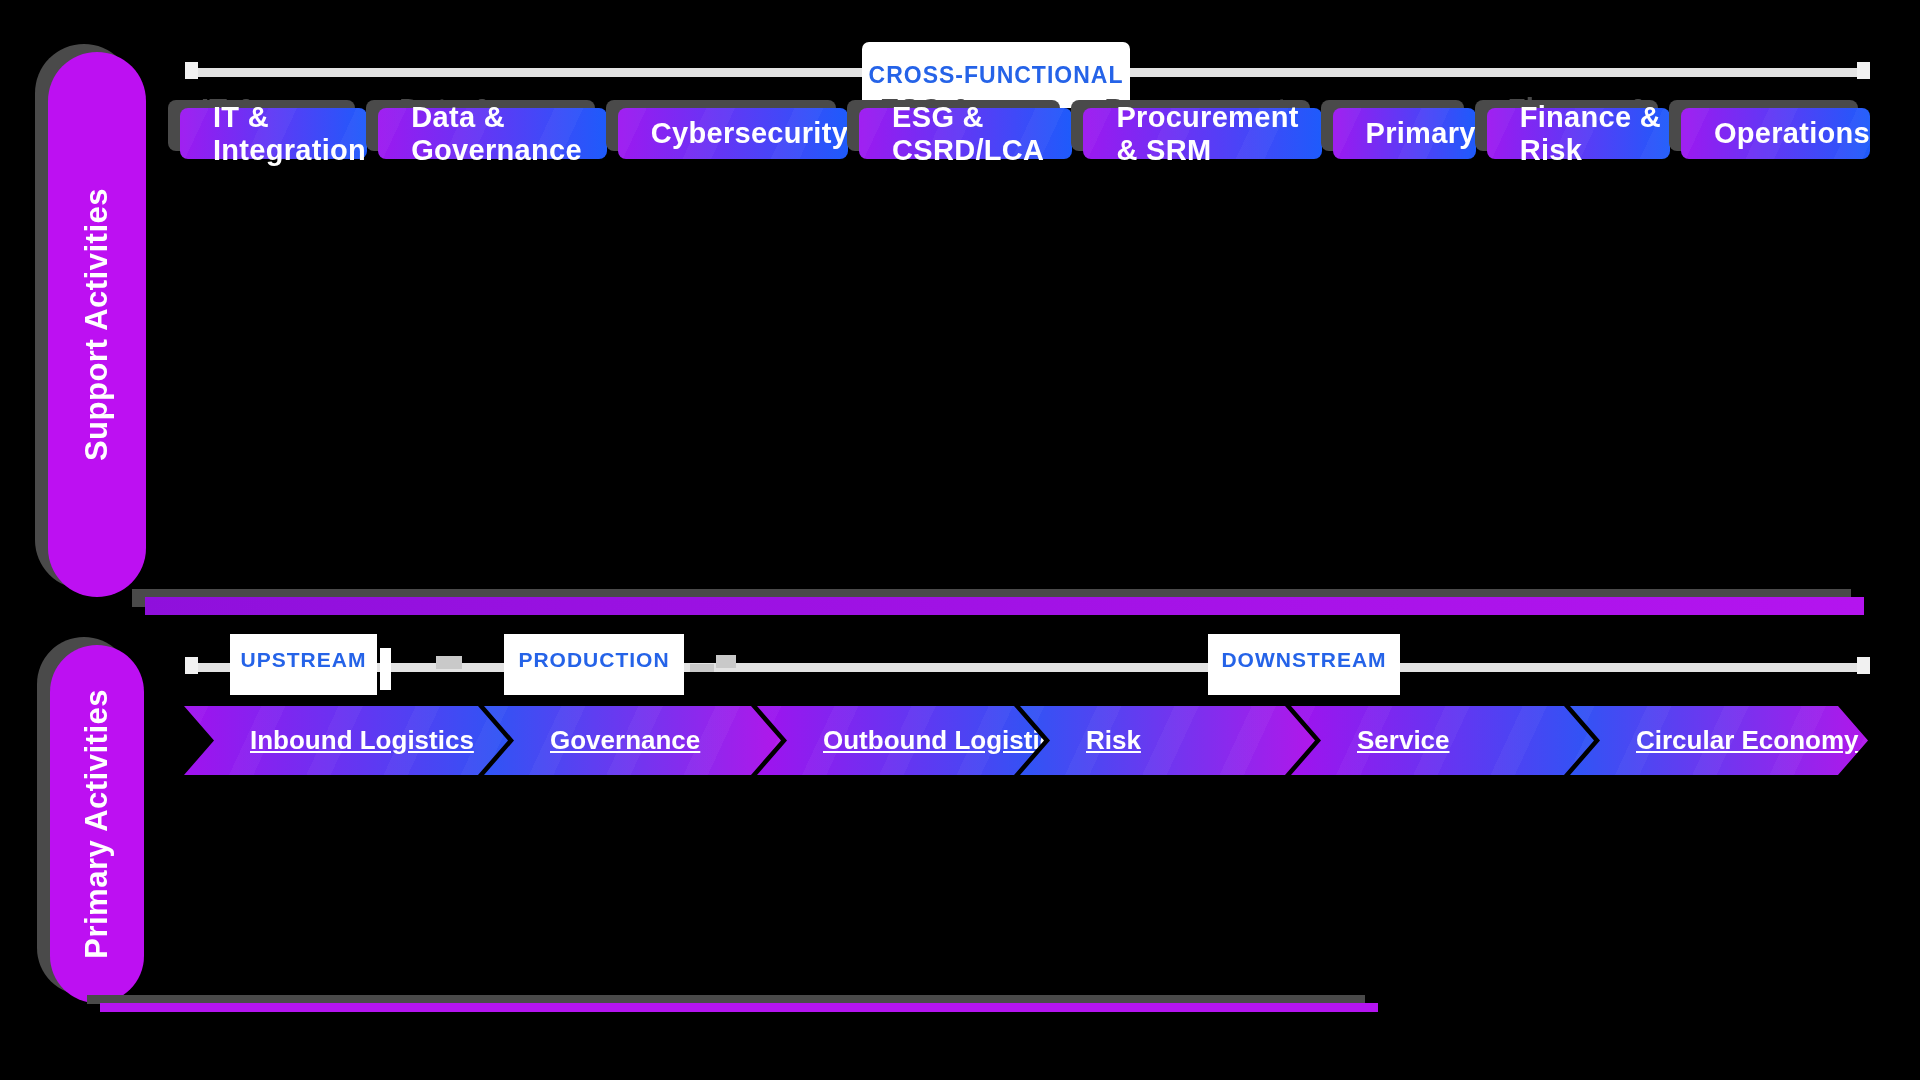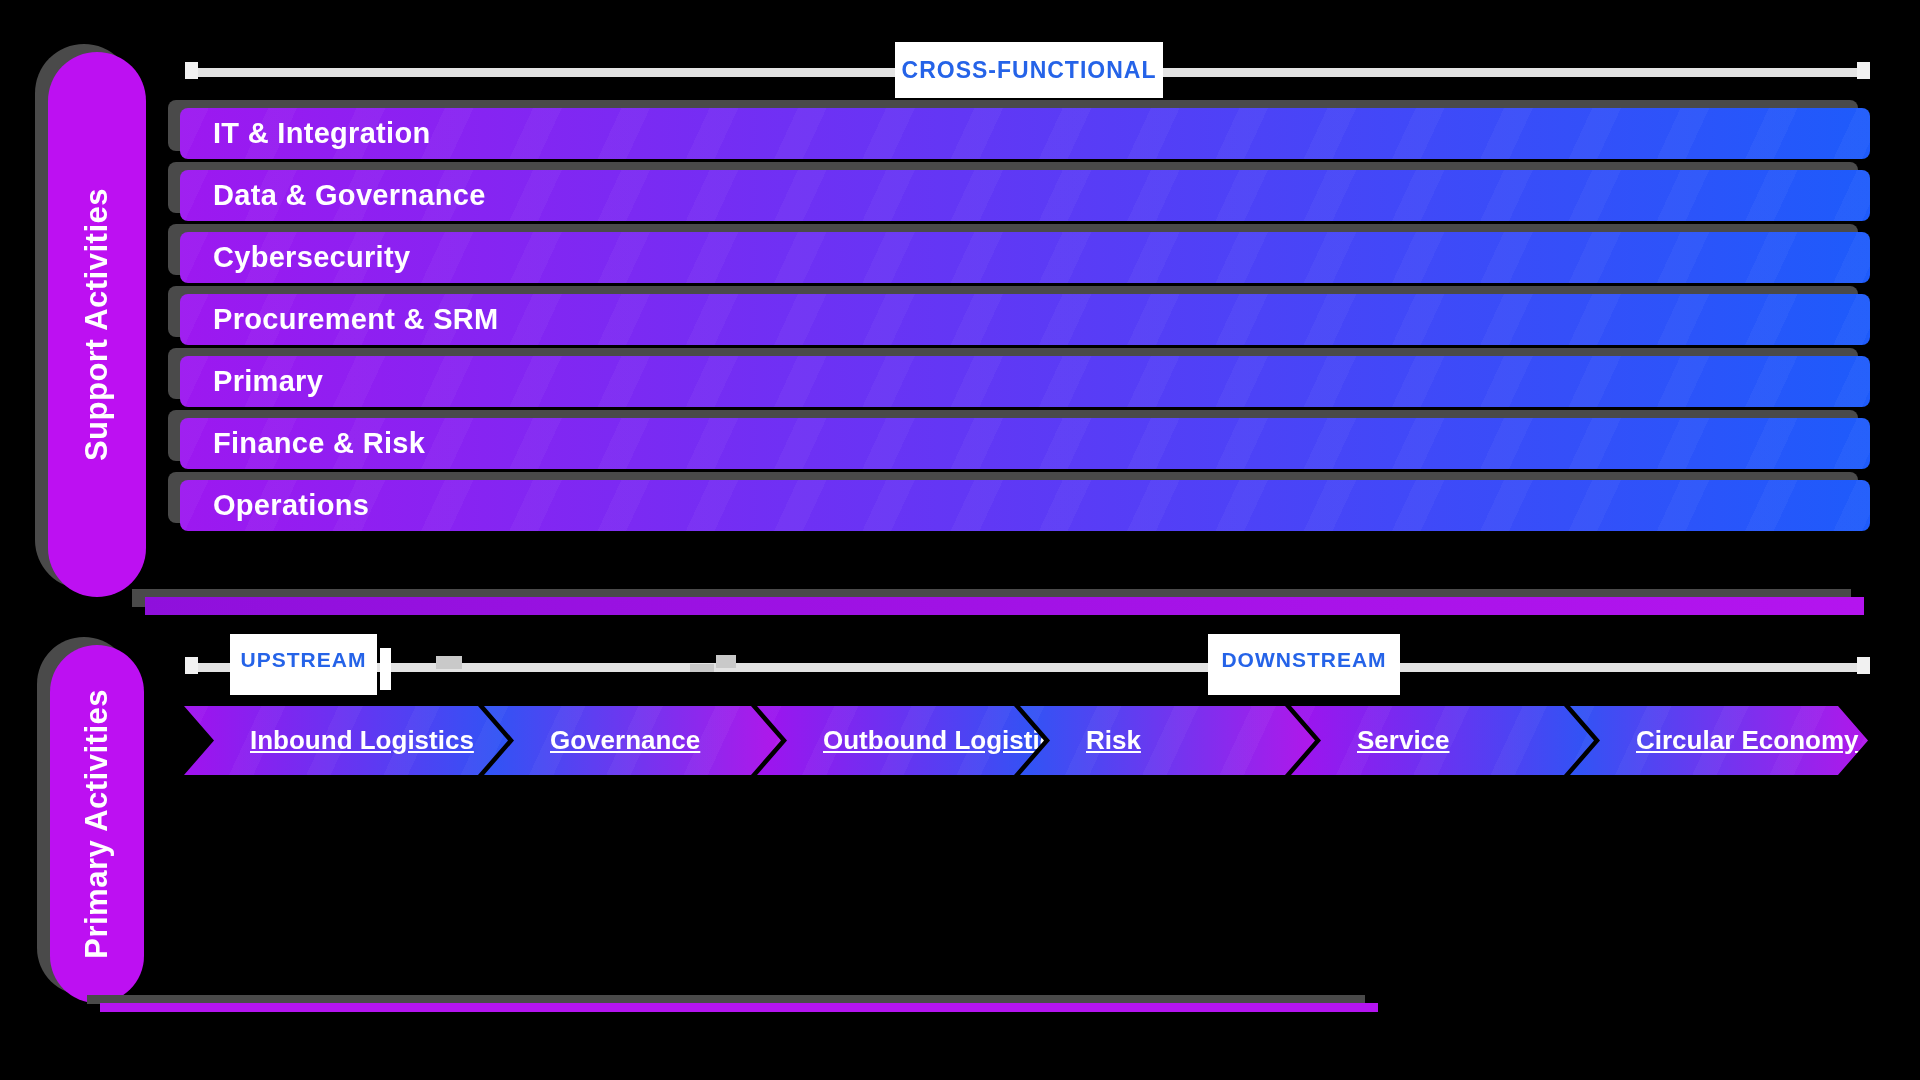--- a/index.html
+++ b/index.html
@@ -19,29 +19,29 @@
   .hline{position:absolute;height:9px;background:#e3e3e3;}
   #top-line{left:185px;top:68px;width:1685px;}
   #primary-line{left:185px;top:663px;width:1685px;}
   .line-tick{position:absolute;background:#f1f1f1;}
   .tick-a{width:13px;height:17px;}
   .nub{position:absolute;background:#c9c9c9;}
 
   
   .zone-box{position:absolute;background:#ffffff;display:flex;align-items:center;justify-content:center;}
   .zone-box span{color:#2563e8;font-weight:bold;letter-spacing:1px;}
-  #cross-box{left:895px;top:42px;width:268px;height:56px;}
+  #cross-box{left:862px;top:42px;width:268px;height:66px;border-radius:7px;}
   #cross-box span{font-size:23px;}
   #upstream-box{left:230px;top:634px;width:147px;height:61px;}
   #production-box{left:504px;top:634px;width:180px;height:61px;}
   #downstream-box{left:1208px;top:634px;width:192px;height:61px;}
   #upstream-box span,#production-box span,#downstream-box span{font-size:21px;margin-bottom:10px;}
 
   
-  #bars{position:absolute;left:180px;top:108px;width:1690px;display:flex;flex-direction:column;gap:11px;}
+  #bars{position:absolute;left:180px;top:108px;width:1690px;display:flex;gap:11px;}
   .sbar{height:51px;border-radius:8px;display:flex;align-items:center;
     background:
       repeating-linear-gradient(115deg,rgba(255,255,255,.035) 0 26px,rgba(255,255,255,0) 26px 80px),
       linear-gradient(90deg,#9d18f0,#1e5bfb);
     filter:drop-shadow(-12px -8px 0 #4a4a4a);}
   .sbar span{color:#fff;font-weight:bold;font-size:29px;padding-left:33px;letter-spacing:.3px;}
 
   
   .deco-strip{position:absolute;filter:drop-shadow(-13px -8px 0 #4a4a4a);}
   #under-bars-strip{left:145px;top:597px;width:1719px;height:18px;
@@ -88,20 +88,23 @@
     <div class="sbar">
         <span>IT &amp; Integration</span>
       </div>
     <div class="sbar">
         <span>Data &amp; Governance</span>
       </div>
     <div class="sbar">
         <span>Cybersecurity</span>
       </div>
     <div class="sbar">
+        <span>ESG &amp; CSRD/LCA</span>
+      </div>
+    <div class="sbar">
         <span>Procurement &amp; SRM</span>
       </div>
     <div class="sbar">
         <span>Primary</span>
       </div>
     <div class="sbar">
         <span>Finance &amp; Risk</span>
       </div>
     <div class="sbar">
         <span>Operations</span>
@@ -117,20 +120,23 @@
   <div id="primary-line" class="hline"></div>
   <div class="line-tick tick-a" style="left:185px;top:657px;"></div>
   <div class="line-tick tick-a" style="left:1857px;top:657px;"></div>
   <div class="line-tick" style="left:380px;top:648px;width:11px;height:42px;background:#fff;"></div>
   <div class="nub" style="left:436px;top:656px;width:26px;height:13px;"></div>
   <div class="nub" style="left:690px;top:664px;width:24px;height:8px;"></div>
   <div class="nub" style="left:716px;top:655px;width:20px;height:13px;"></div>
 
   <div id="upstream-box" class="zone-box">
     <span>UPSTREAM</span>
+  </div>
+  <div id="production-box" class="zone-box">
+    <span>PRODUCTION</span>
   </div>
   <div id="downstream-box" class="zone-box">
     <span>DOWNSTREAM</span>
   </div>
 
   <div id="chevrons">
     <div id="chev-0" class="chev fwd">
         <span>Inbound Logistics</span>
       </div>
     <div id="chev-1" class="chev rev">

